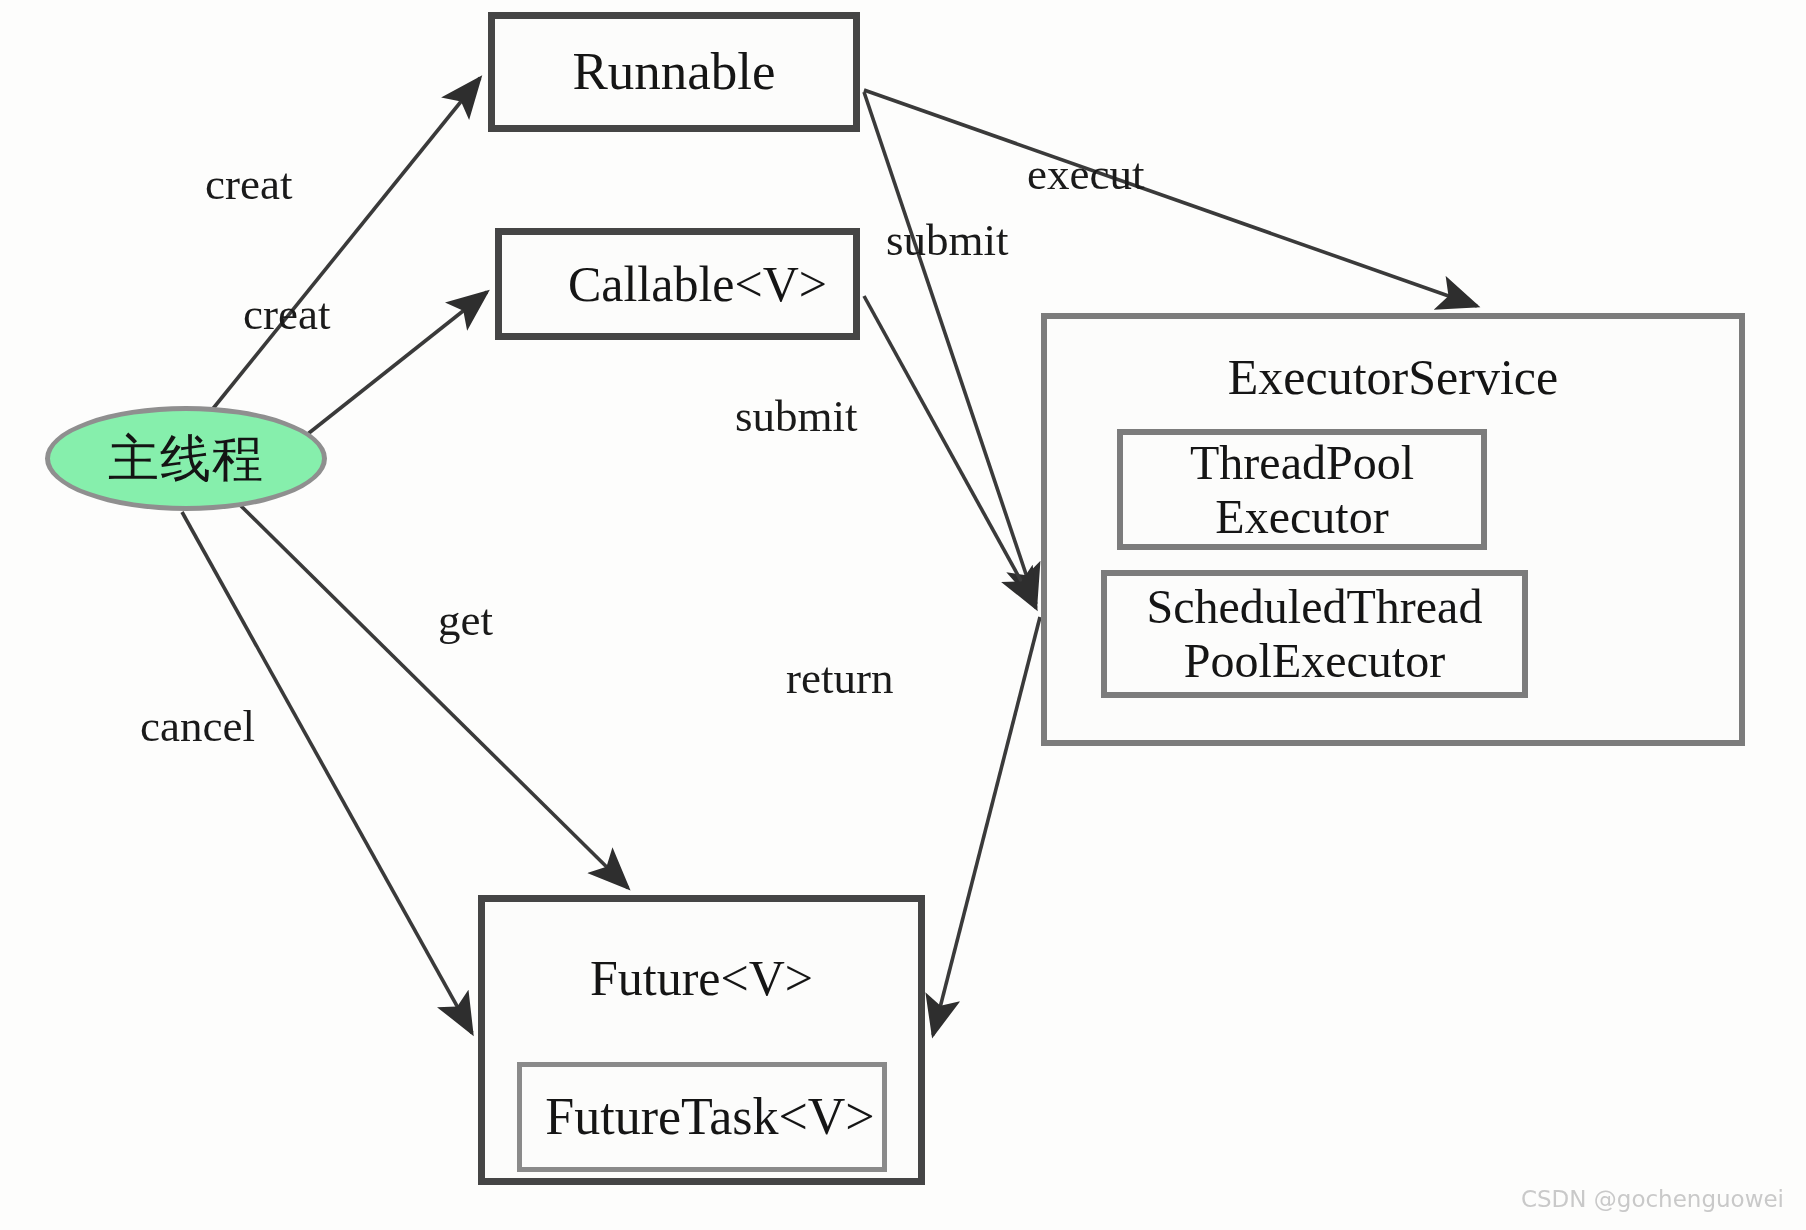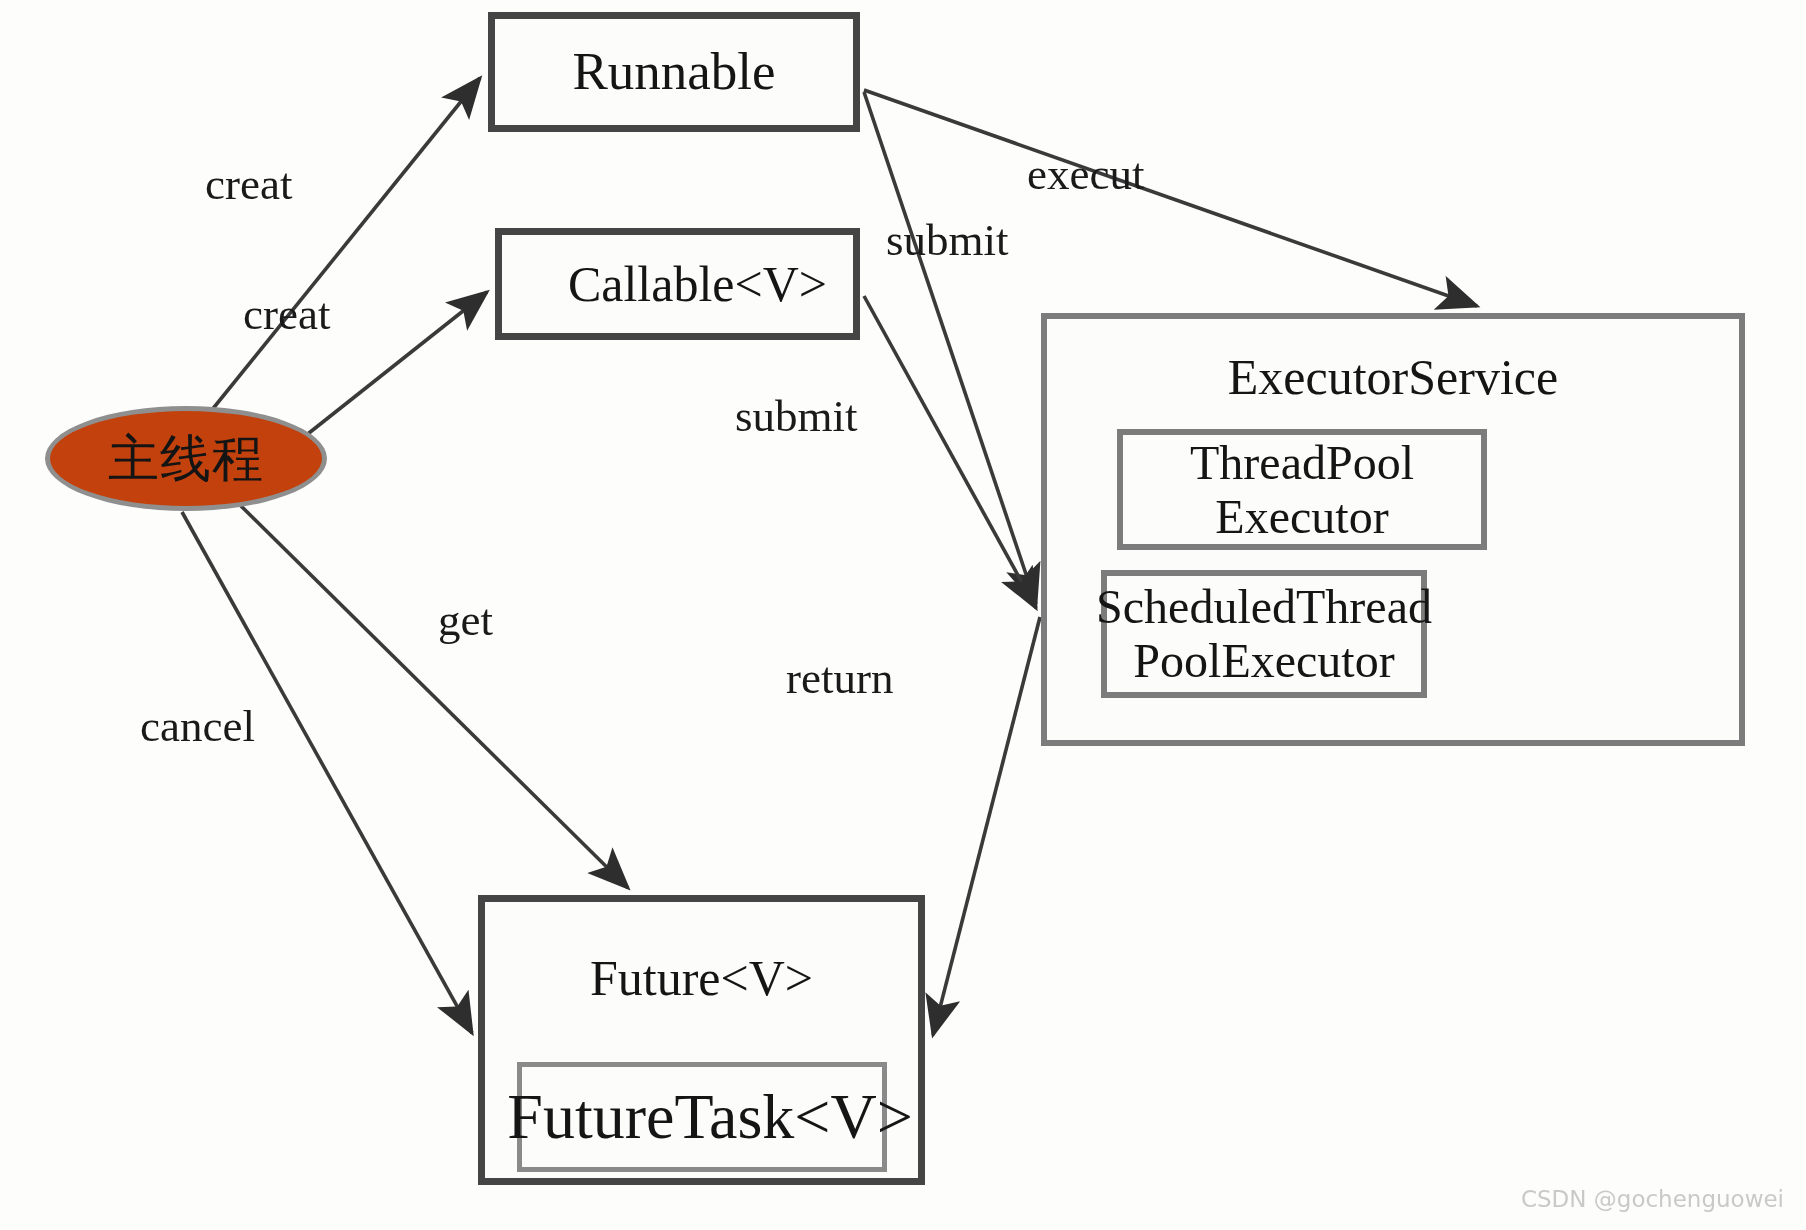--- a/index.html
+++ b/index.html
@@ -60,47 +60,47 @@
     font-size: 50px;
     margin-top: 48px;
   }
   #futuretask {
     position: absolute;
     left: 32px; top: 160px; width: 370px; height: 110px;
     box-sizing: border-box;
     background: #fcfcfb;
     display: flex; align-items: center; justify-content: center;
   }
-  #futuretask .node-label { font-size: 64px; margin-left: 16px; }
+  #futuretask .node-label { font-size: 52px; margin-left: 16px; }
   #executorservice {
     left: 1041px; top: 313px; width: 704px; height: 433px;
   }
   #executorservice .node-label.title {
     font-size: 50px;
     margin-top: 30px;
   }
   .inner-exec {
     position: absolute;
     box-sizing: border-box;
     background: #fcfcfb;
     display: flex; align-items: center; justify-content: center;
   }
   #threadpoolexecutor {
     left: 54px; top: 110px; width: 370px; height: 121px; margin-left: 16px;
   }
   #scheduledthreadpoolexecutor {
-    left: 54px; top: 251px; width: 326px; height: 128px;
+    left: 54px; top: 251px; width: 427px; height: 128px;
   }
   .inner-exec .node-label { font-size: 48px; }
   #mainthread {
     position: absolute;
     left: 45px; top: 406px; width: 272px; height: 95px;
     border: 5px solid #8f8f8f;
     border-radius: 50%;
-    background: #c2410c;
+    background: #86efac;
     display: flex; align-items: center; justify-content: center;
   }
   #mainthread .node-label {
     font-family: "DejaVu Sans", "Liberation Sans", sans-serif;
     font-size: 51px;
     color: #141414;
     letter-spacing: 1px;
   }
   .edge-label {
     position: absolute;

